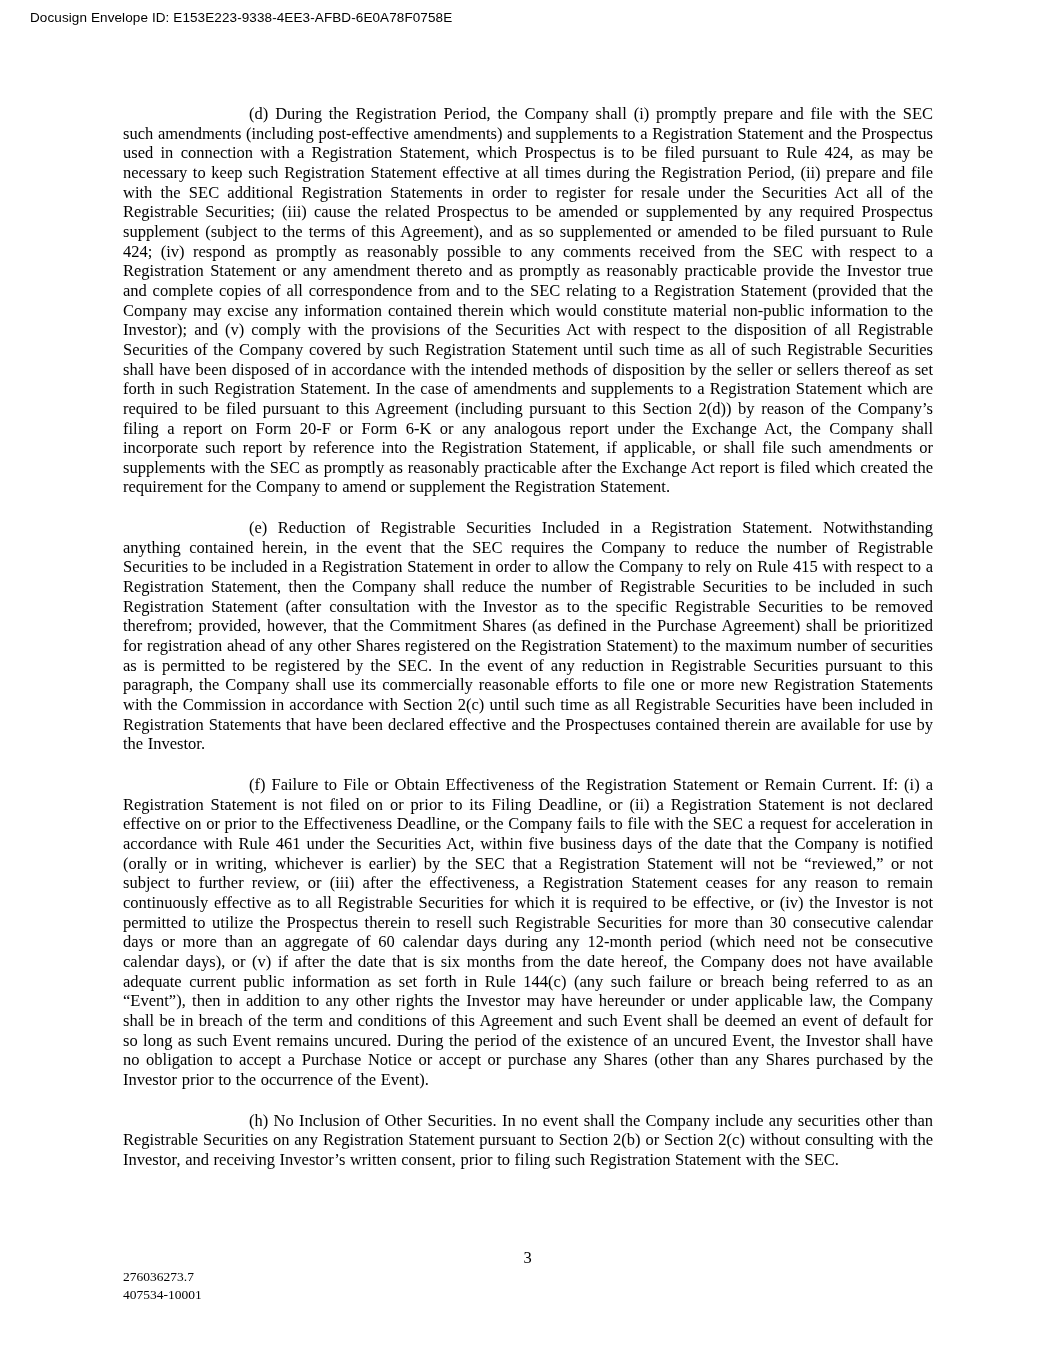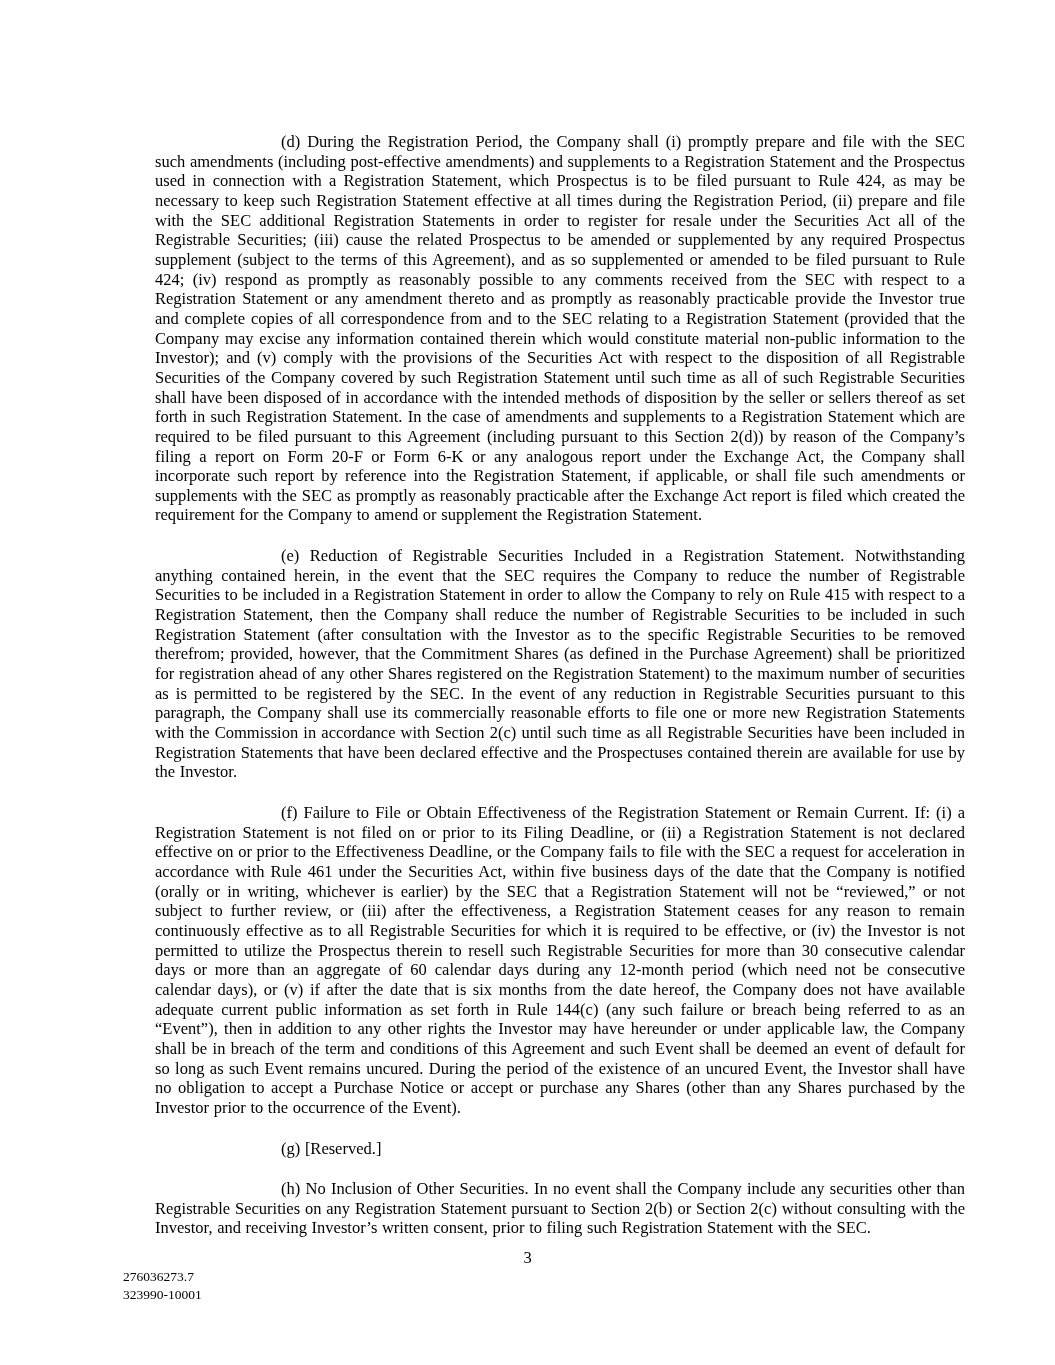--- a/index.html
+++ b/index.html
@@ -21,23 +21,22 @@
     top: 10px;
     left: 30px;
     font-family: "Liberation Sans", sans-serif;
     font-size: 13.5px;
     color: #000000;
     letter-spacing: 0.1px;
   }
   .content {
     position: absolute;
     left: 123px;
-    top: 132px;
+    top: 104px;
     width: 810px;
-    margin-left: 32px;
   }
   .para {
     margin: 0 0 21px 0;
     font-size: 16.5px;
     line-height: 19.65px;
     text-align: justify;
     text-indent: 126px;
     word-spacing: 0.5px;
   }
   .u {
@@ -56,35 +55,35 @@
     top: 1268px;
     font-size: 13.5px;
     line-height: 17.5px;
   }
 </style>
 </head>
 <body>
 
 <div class="page">
 
+  <div class="docusign-header">Docusign Envelope ID: E153E223-9338-4EE3-AFBD-6E0A78F0758E</div>
 
   <div class="content">
 
     <p class="para"><span>(d) During the Registration Period, the Company shall (i) promptly prepare and file with the SEC such amendments (including post-effective amendments) and supplements to a Registration Statement and the Prospectus used in connection with a Registration Statement, which Prospectus is to be filed pursuant to Rule 424, as may be necessary to keep such Registration Statement effective at all times during the Registration Period, (ii) prepare and file with the SEC additional Registration Statements in order to register for resale under the Securities Act all of the Registrable Securities; (iii) cause the related Prospectus to be amended or supplemented by any required Prospectus supplement (subject to the terms of this Agreement), and as so supplemented or amended to be filed pursuant to Rule 424; (iv) respond as promptly as reasonably possible to any comments received from the SEC with respect to a Registration Statement or any amendment thereto and as promptly as reasonably practicable provide the Investor true and complete copies of all correspondence from and to the SEC relating to a Registration Statement (provided that the Company may excise any information contained therein which would constitute material non-public information to the Investor); and (v) comply with the provisions of the Securities Act with respect to the disposition of all Registrable Securities of the Company covered by such Registration Statement until such time as all of such Registrable Securities shall have been disposed of in accordance with the intended methods of disposition by the seller or sellers thereof as set forth in such Registration Statement. In the case of amendments and supplements to a Registration Statement which are required to be filed pursuant to this Agreement (including pursuant to this Section 2(d)) by reason of the Company’s filing a report on Form 20-F or Form 6-K or any analogous report under the Exchange Act, the Company shall incorporate such report by reference into the Registration Statement, if applicable, or shall file such amendments or supplements with the SEC as promptly as reasonably practicable after the Exchange Act report is filed which created the requirement for the Company to amend or supplement the Registration Statement.</span></p>
 
     <p class="para"><span>(e) </span><span class="u">Reduction of Registrable Securities Included in a Registration Statement</span><span>. Notwithstanding anything contained herein, in the event that the SEC requires the Company to reduce the number of Registrable Securities to be included in a Registration Statement in order to allow the Company to rely on Rule 415 with respect to a Registration Statement, then the Company shall reduce the number of Registrable Securities to be included in such Registration Statement (after consultation with the Investor as to the specific Registrable Securities to be removed therefrom; provided, however, that the Commitment Shares (as defined in the Purchase Agreement) shall be prioritized for registration ahead of any other Shares registered on the Registration Statement) to the maximum number of securities as is permitted to be registered by the SEC. In the event of any reduction in Registrable Securities pursuant to this paragraph, the Company shall use its commercially reasonable efforts to file one or more new Registration Statements with the Commission in accordance with Section 2(c) until such time as all Registrable Securities have been included in Registration Statements that have been declared effective and the Prospectuses contained therein are available for use by the Investor.</span></p>
 
     <p class="para"><span>(f) </span><span class="u">Failure to File or Obtain Effectiveness of the Registration Statement or Remain Current</span><span>. If: (i) a Registration Statement is not filed on or prior to its Filing Deadline, or (ii) a Registration Statement is not declared effective on or prior to the Effectiveness Deadline, or the Company fails to file with the SEC a request for acceleration in accordance with Rule 461 under the Securities Act, within five business days of the date that the Company is notified (orally or in writing, whichever is earlier) by the SEC that a Registration Statement will not be “reviewed,” or not subject to further review, or (iii) after the effectiveness, a Registration Statement ceases for any reason to remain continuously effective as to all Registrable Securities for which it is required to be effective, or (iv) the Investor is not permitted to utilize the Prospectus therein to resell such Registrable Securities for more than 30 consecutive calendar days or more than an aggregate of 60 calendar days during any 12-month period (which need not be consecutive calendar days), or (v) if after the date that is six months from the date hereof, the Company does not have available adequate current public information as set forth in Rule 144(c) (any such failure or breach being referred to as an “</span><span class="u">Event</span><span>”), then in addition to any other rights the Investor may have hereunder or under applicable law, the Company shall be in breach of the term and conditions of this Agreement and such Event shall be deemed an event of default for so long as such Event remains uncured. During the period of the existence of an uncured Event, the Investor shall have no obligation to accept a Purchase Notice or accept or purchase any Shares (other than any Shares purchased by the Investor prior to the occurrence of the Event).</span></p>
 
-    <p class="para"><span>(g) </span><span class="u">[Reserved.]</span></p>
 
     <p class="para"><span>(h) </span><span class="u">No Inclusion of Other Securities</span><span>. In no event shall the Company include any securities other than Registrable Securities on any Registration Statement pursuant to Section 2(b) or Section 2(c) without consulting with the Investor, and receiving Investor’s written consent, prior to filing such Registration Statement with the SEC.</span></p>
 
   </div>
 
   <div class="page-number">3</div>
 
   <div class="doc-ids">
     <div>276036273.7</div>
-    <div>323990-10001</div>
+    <div>407534-10001</div>
   </div>
 
 </div>
 
 </body></html>

